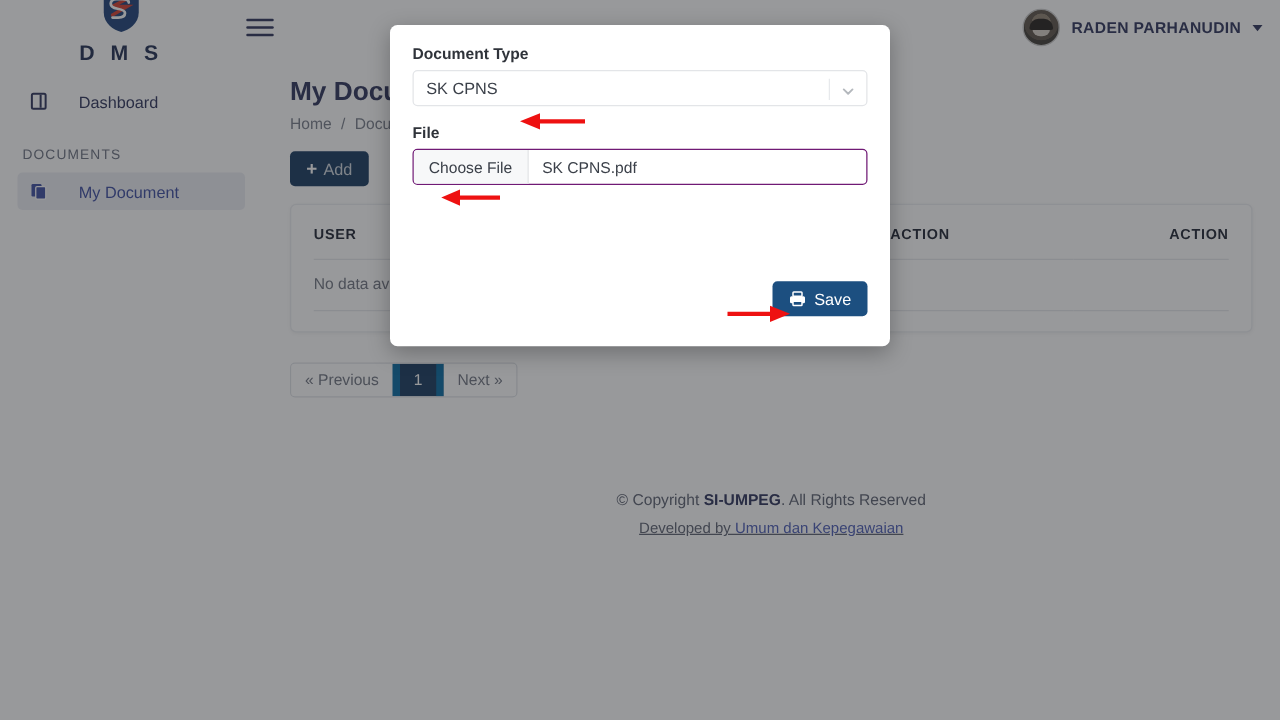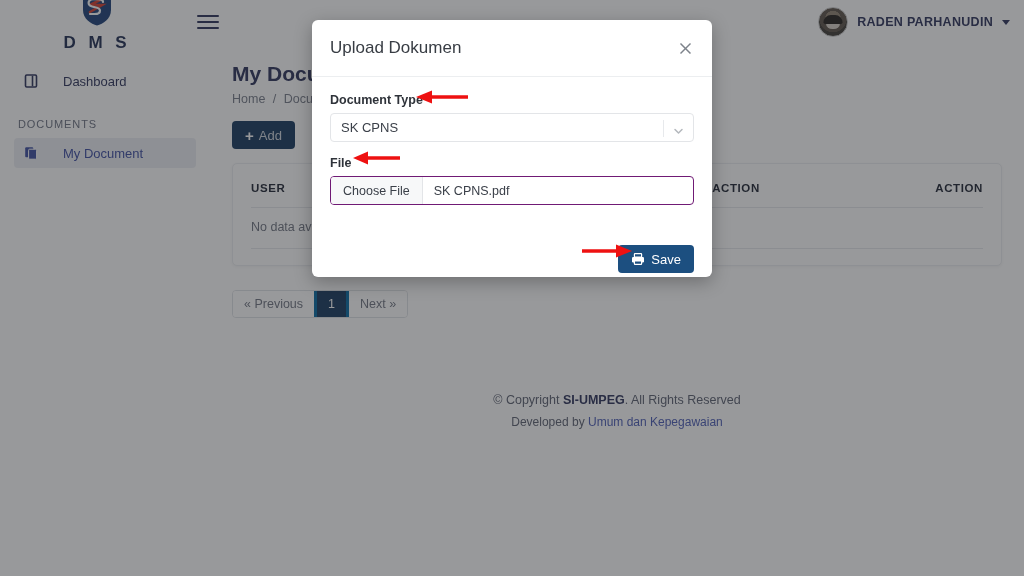--- a/index.html
+++ b/index.html
@@ -138,33 +138,33 @@
   }
   .pagination {
     display: inline-flex; margin: 24px 0 0 22px;
     border-radius: 4px; overflow: hidden;
     border: 1px solid #dfe2e6;
   }
   .pg {
     height: 26px; padding: 0 11px;
     display: flex; align-items: center; justify-content: center;
     font-size: 12.5px; color: #6f7480; background: #ffffff;
-    border-right: 3px solid #0369a1; cursor: pointer;
+    border-right: 6px solid #0369a1; cursor: pointer;
   }
   .pg:last-child { border-right: none; }
   .pg.current { background: #14365c; color: #ffffff; font-weight: 400; }
 
   .footer {
     position: absolute; top: 325px; left: 0; width: 814px;
     text-align: center;
     margin-top: 24px;
   }
   .footer .l1 { font-size: 12.5px; color: #5b6070; }
   .footer .l1 b { color: #2b3159; }
-  .footer .l2 { font-size: 12px; color: #5b6070; margin-top: 8px; }
+  .footer .l2 { font-size: 12px; color: #5b6070; margin-top: 8px; text-decoration: underline; }
   .footer .l2 a { color: #4a5bb5; text-decoration: none; }
 
   
   .backdrop {
     position: absolute; inset: 0;
     background: rgba(40, 42, 46, 0.48);
     z-index: 10;
   }
 
   
@@ -219,21 +219,21 @@
     background: #f7f8f9; border-right: 1px solid #e3e5e8;
     display: flex; align-items: center; padding: 0 12px;
     font-size: 12.5px; color: #3b4049; cursor: pointer;
   }
   .file-name {
     display: flex; align-items: center; padding: 0 11px;
     font-size: 12.5px; color: #3b4049; flex: 1;
   }
   .modal-footer {
     margin-top: auto;
-    padding: 0 18px 4px 18px;
+    padding: 0 18px 24px 18px;
     display: flex; justify-content: flex-end; align-items: flex-end;
   }
   .btn-save {
     display: inline-flex; align-items: center; gap: 6px;
     background: #1c4f80; color: #ffffff;
     border: none; border-radius: 4px;
     height: 28px; padding: 0 13px;
     font-size: 13px; font-family: inherit; cursor: pointer;
   }
   .btn-save .svico { width: 14px; height: 14px; display: block; }
@@ -346,29 +346,20 @@
         <div class="l2">
           <span>Developed by </span><a href="#">Umum dan Kepegawaian</a>
         </div>
       </div>
     </div>
   </div>
 
   <div class="backdrop"></div>
 
   <div class="modal">
-    <div class="modal-header">
-      <div class="modal-title">Upload Dokumen</div>
-      <div class="modal-close">
-        <svg width="15" height="15" viewBox="0 0 15 15">
-          <line x1="2.5" y1="2.5" x2="12.5" y2="12.5" stroke="#7d828a" stroke-width="1.5"></line>
-          <line x1="12.5" y1="2.5" x2="2.5" y2="12.5" stroke="#7d828a" stroke-width="1.5"></line>
-        </svg>
-      </div>
-    </div>
 
     <div class="modal-body">
       <div class="fld-label">Document Type</div>
       <div class="select-box">
         <span class="val">SK CPNS</span>
         <span class="divider"></span>
         <span class="chev">
           <svg width="11" height="11" viewBox="0 0 11 11">
             <polyline points="2,4 5.5,7.5 9,4" fill="none" stroke="#b4b8bd" stroke-width="1.5" stroke-linecap="round" stroke-linejoin="round"></polyline>
           </svg>

